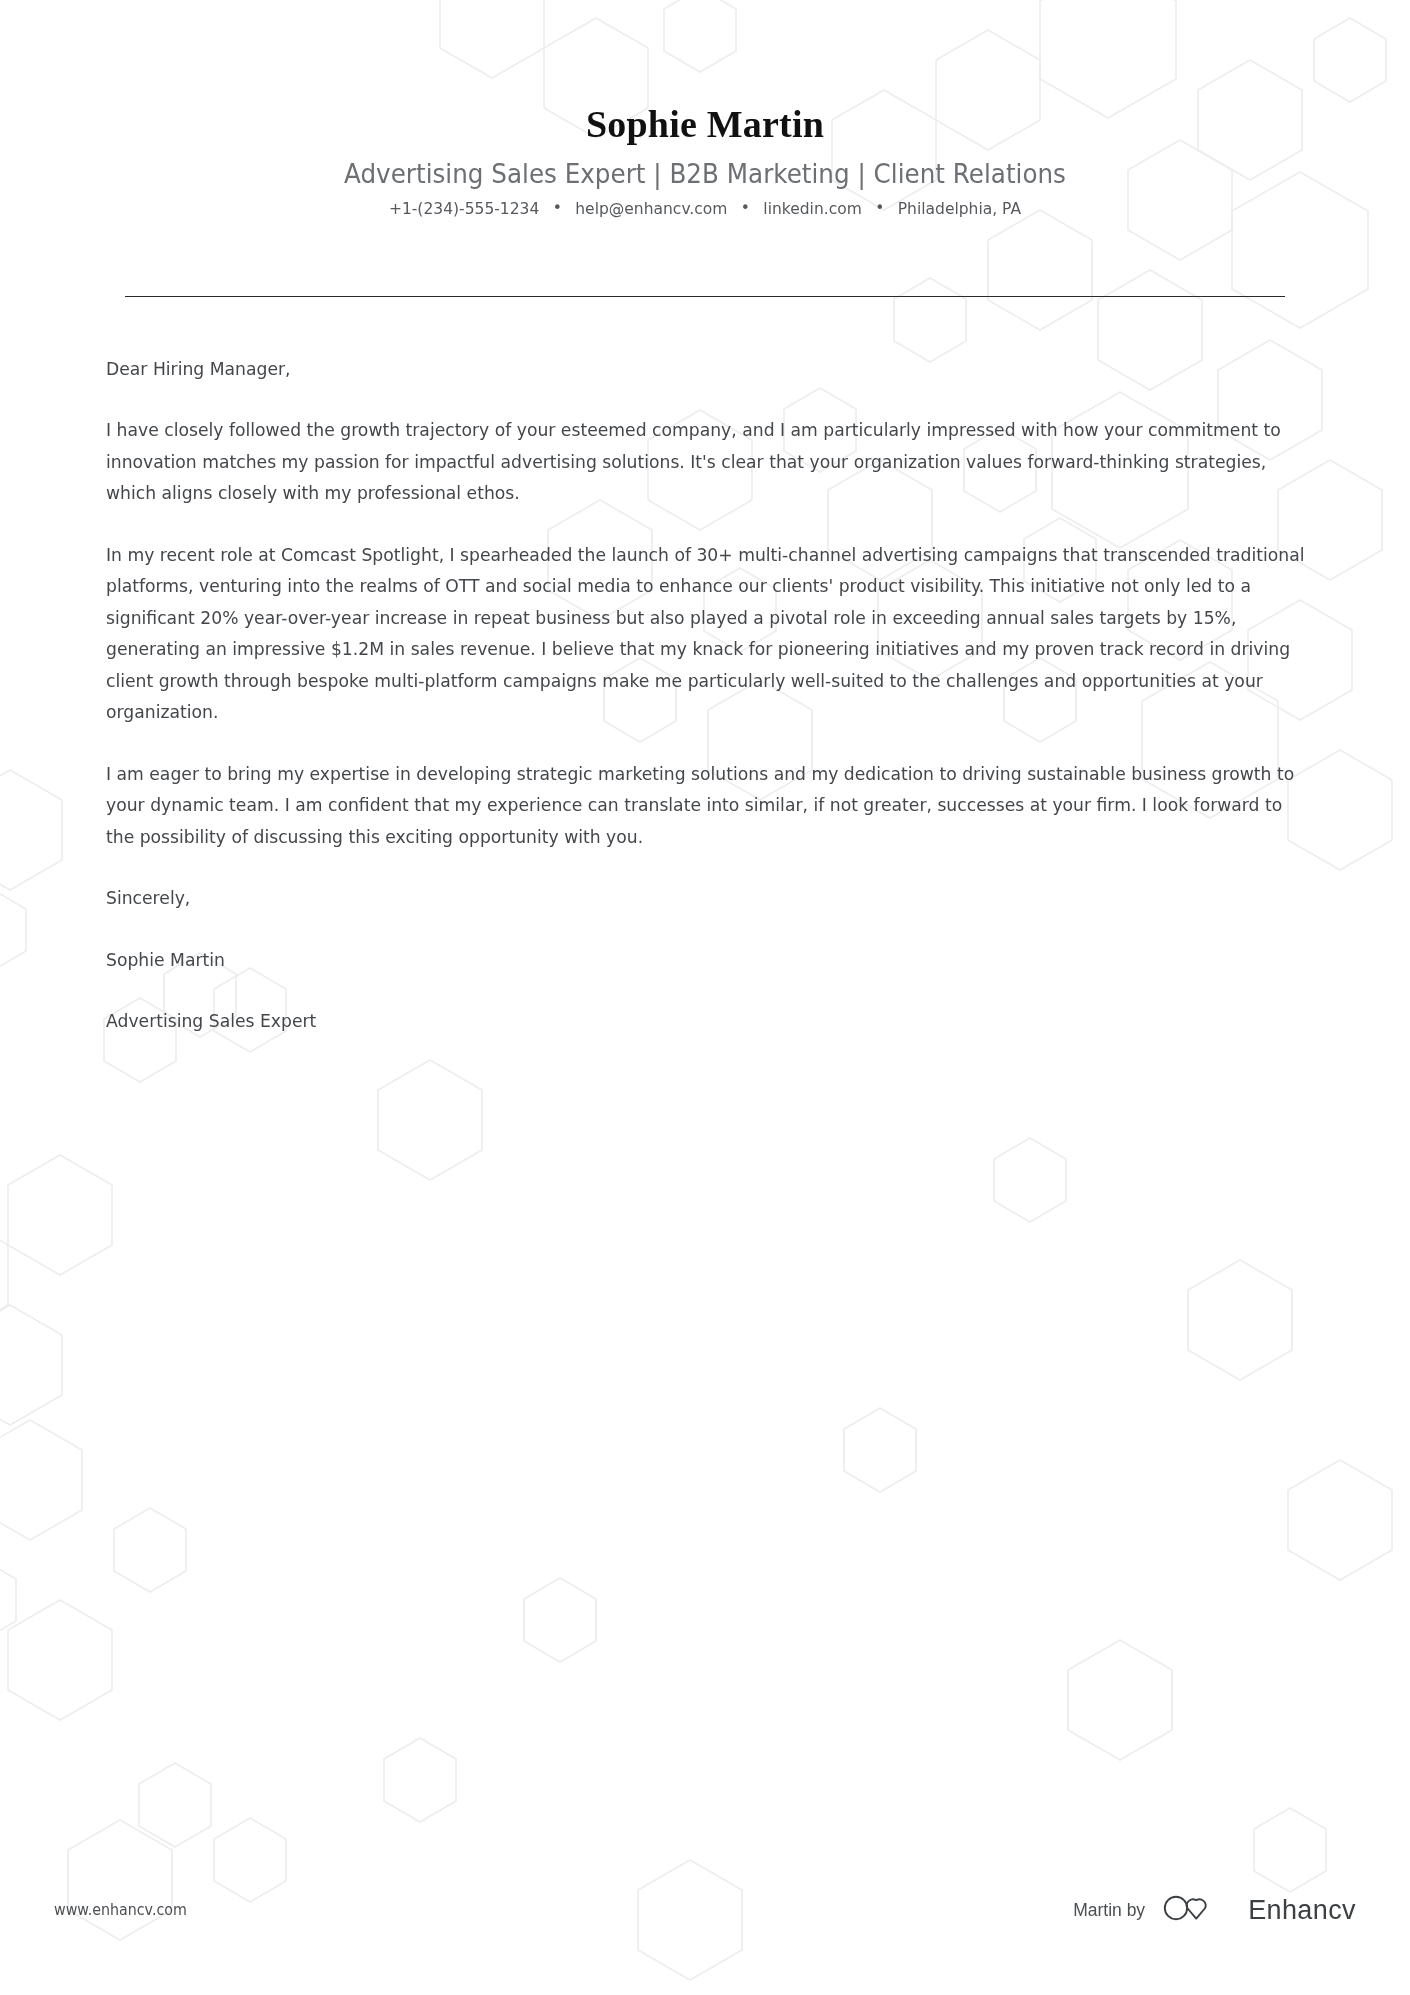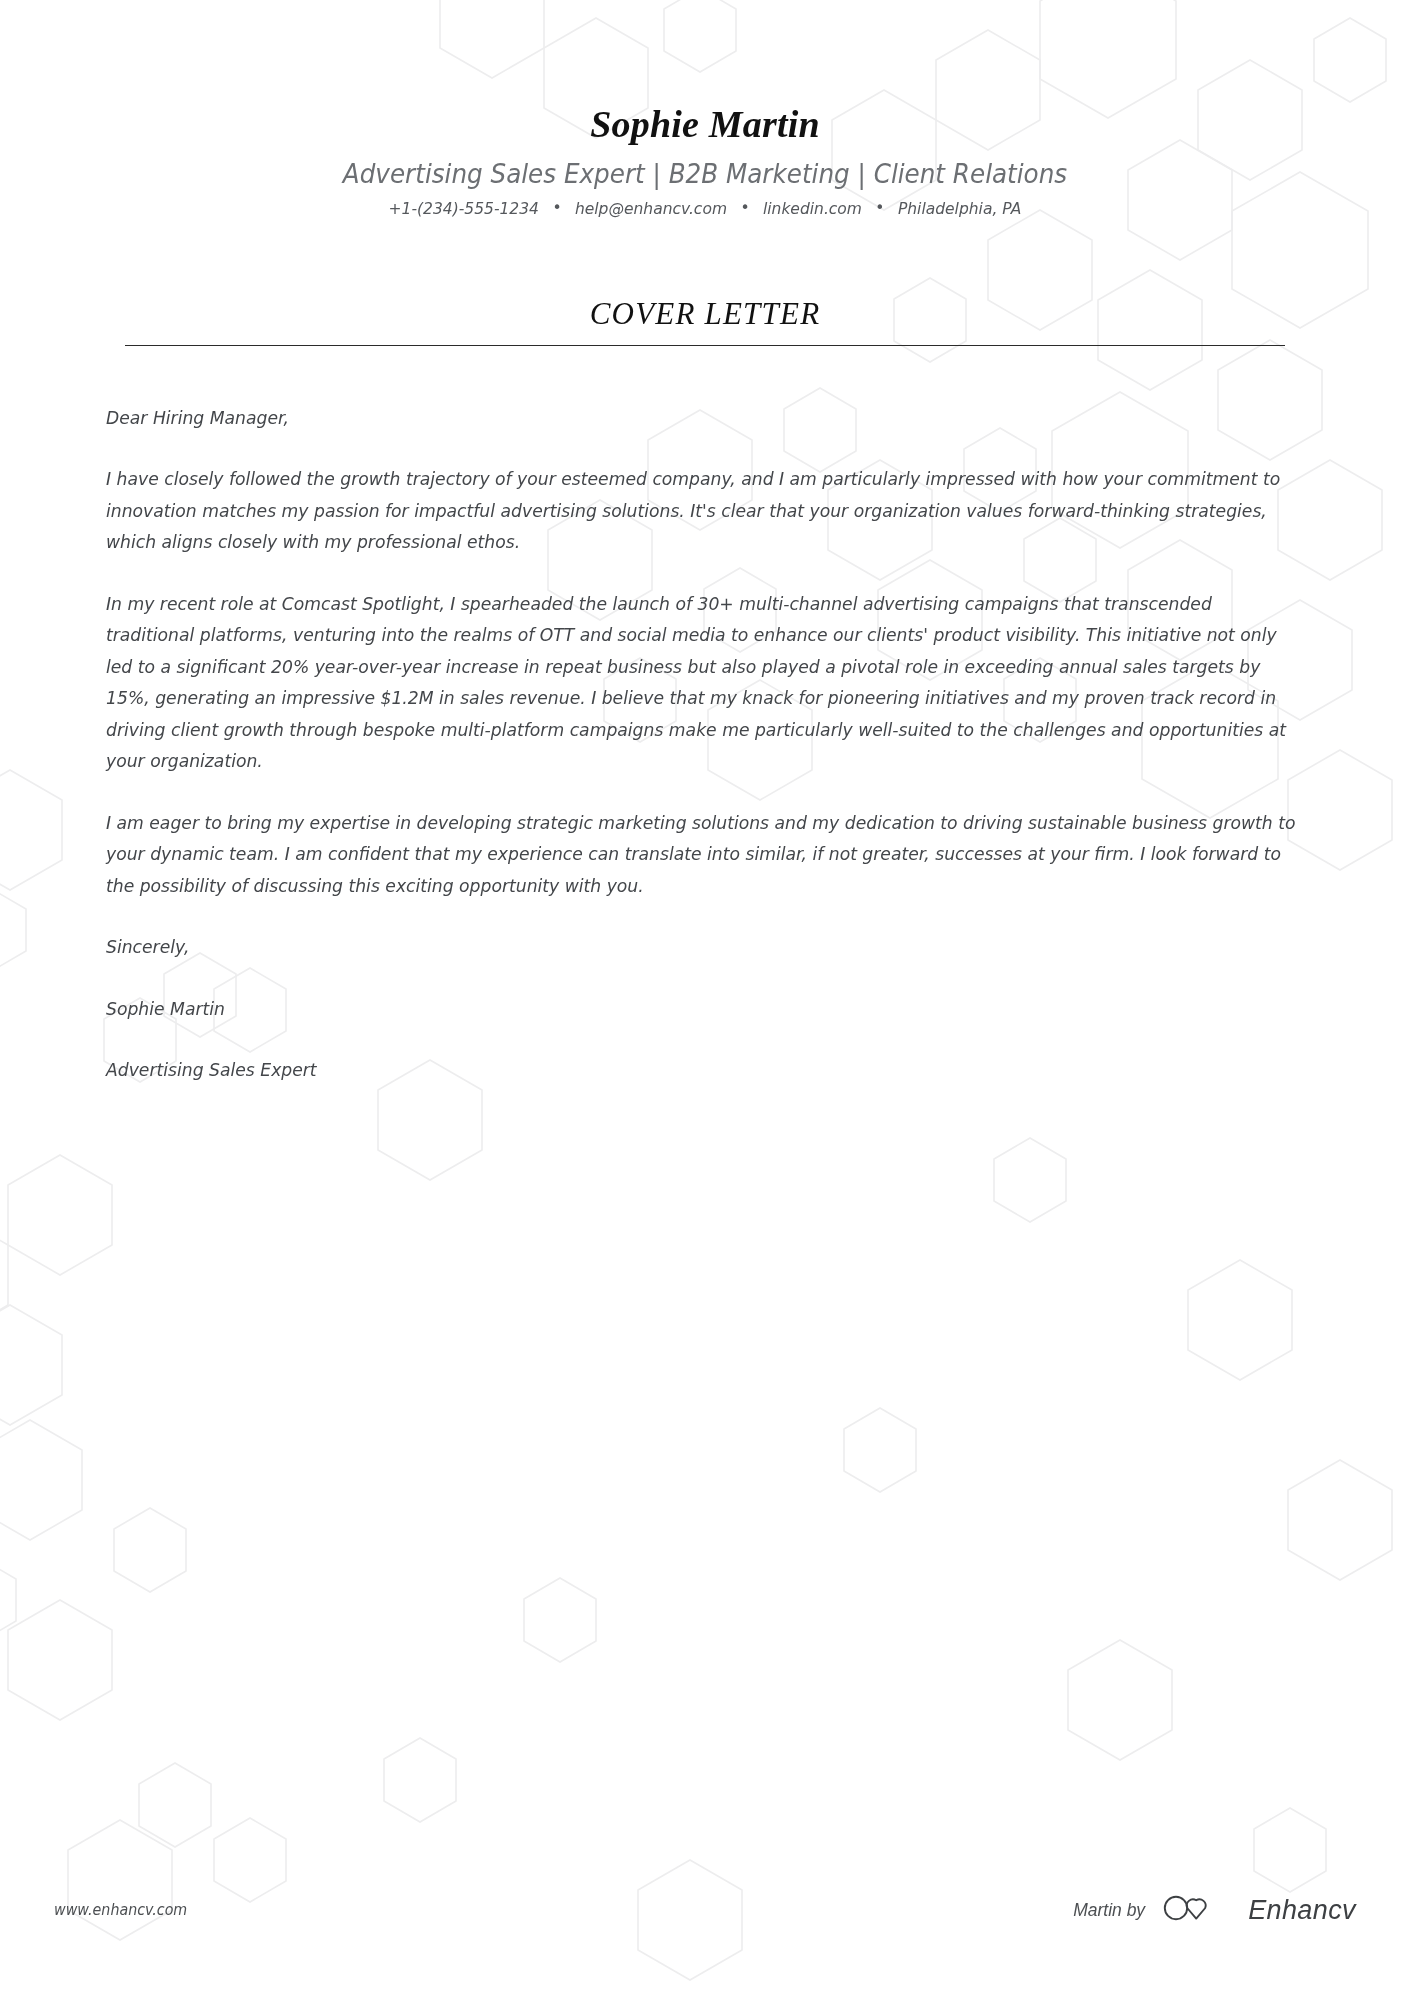--- a/index.html
+++ b/index.html
@@ -31,21 +31,20 @@
     fill: none;
     stroke: #ededee;
     stroke-width: 1.6;
   }
   
   .content {
     position: relative;
     z-index: 1;
     width: 1410px;
     height: 1995px;
-    font-style: italic;
   }
   .header {
     text-align: center;
     padding-top: 104px;
   }
   .name {
     font-family: "Liberation Serif", "DejaVu Serif", serif;
     font-weight: bold;
     font-size: 38px;
     line-height: 1.1;
@@ -247,21 +246,20 @@
         <span class="sep">•</span>
         <span>help@enhancv.com</span>
         <span class="sep">•</span>
         <span>linkedin.com</span>
         <span class="sep">•</span>
         <span>Philadelphia, PA</span>
       </div>
     </div>
 
     <div class="section">
-      <div class="section-title">COVER LETTER</div>
       <div class="rule"></div>
     </div>
 
     <div class="body">
       <p class="para tight">Dear Hiring Manager,</p>
       <p class="para">I have closely followed the growth trajectory of your esteemed company, and I am particularly impressed with how your commitment to innovation matches my passion for impactful advertising solutions. It's clear that your organization values forward-thinking strategies, which aligns closely with my professional ethos.</p>
       <p class="para">In my recent role at Comcast Spotlight, I spearheaded the launch of 30+ multi-channel advertising campaigns that transcended traditional platforms, venturing into the realms of OTT and social media to enhance our clients' product visibility. This initiative not only led to a significant 20% year-over-year increase in repeat business but also played a pivotal role in exceeding annual sales targets by 15%, generating an impressive $1.2M in sales revenue. I believe that my knack for pioneering initiatives and my proven track record in driving client growth through bespoke multi-platform campaigns make me particularly well-suited to the challenges and opportunities at your organization.</p>
       <p class="para">I am eager to bring my expertise in developing strategic marketing solutions and my dedication to driving sustainable business growth to your dynamic team. I am confident that my experience can translate into similar, if not greater, successes at your firm. I look forward to the possibility of discussing this exciting opportunity with you.</p>
       <p class="para sig">Sincerely,</p>
       <p class="para sig">Sophie Martin</p>

